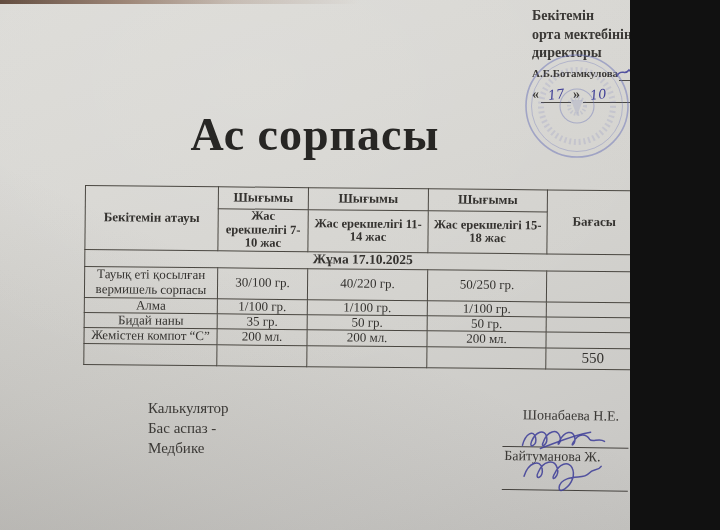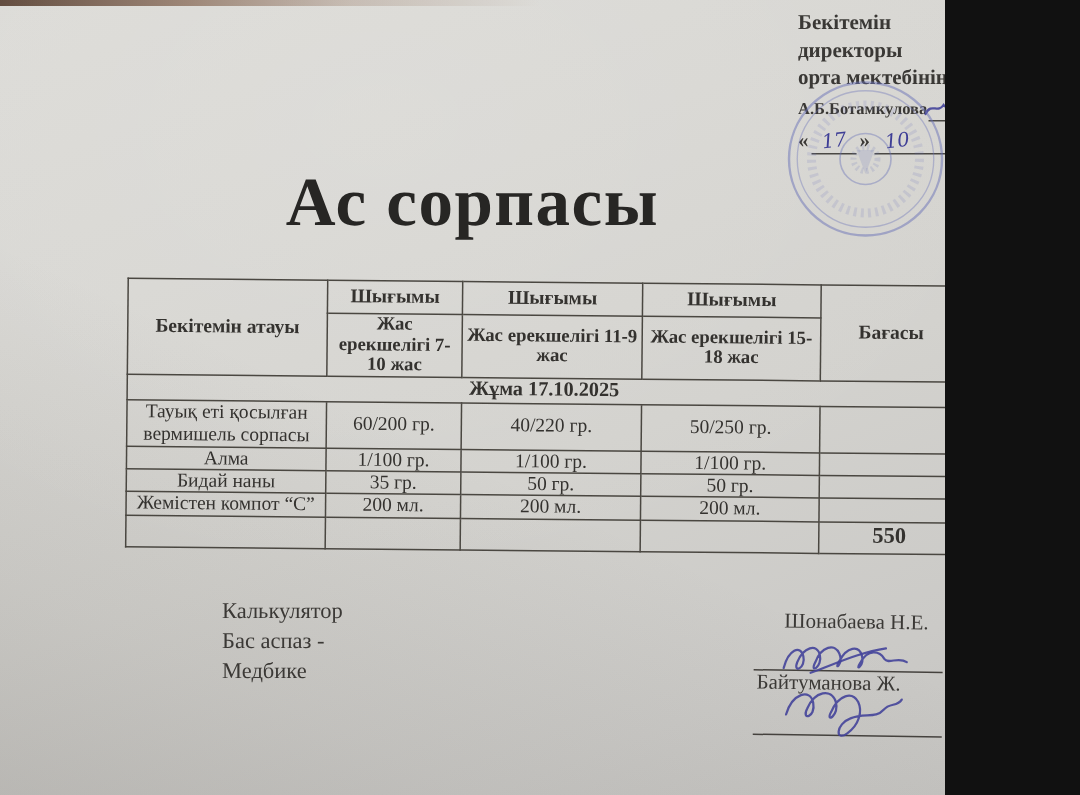--- a/index.html
+++ b/index.html
@@ -48,21 +48,21 @@
     border-collapse:collapse;table-layout:fixed;
     transform:rotate(.55deg);transform-origin:0 0;
     font-size:13px;color:#34322f;z-index:1;
   }
   table.menu td{border:1px solid #4a4741;padding:0 2px;text-align:center;vertical-align:middle;line-height:1.08;}
   td.hdr{font-weight:bold;}
   td.span2{vertical-align:top;padding-top:3px;}
   td.sub{vertical-align:top;font-size:12.5px;padding-top:1px;}
   td.day{font-weight:bold;font-size:13.5px;}
   td.dish{text-align:left;padding-left:3px;padding-right:1px;}
-  td.total{font-weight:bold;font-size:15px;}
+  td.total{font-weight:normal;font-size:15px;}
   tr.tr-h1{height:22px;} tr.tr-h2{height:41px;} tr.tr-day{height:17px;}
   tr.tr-soup{height:31px;} tr.tr-s{height:15px;} tr.tr-c{height:16px;} tr.tr-total{height:21px;}
   
   .footer-left{position:absolute;left:148px;top:398px;font-size:15px;line-height:20px;color:#3b3936;}
   .footer-right{position:absolute;left:503px;top:406px;width:130px;transform:rotate(.8deg);transform-origin:0 0;z-index:2;}
   .signer-name{font-size:14px;line-height:18px;color:#3b3936;}
   .pad1{padding-left:20px;} .pad2{padding-left:2px;}
   .sig-line{border-bottom:1px solid #45423e;height:22px;width:126px;position:relative;}
   .sig-line.second{height:24px;}
   .sig-line svg{position:absolute;left:14px;bottom:-9px;overflow:visible;}
@@ -70,22 +70,22 @@
 </style>
 </head>
 <body>
 
 <div class="photo">
 
   <div class="top-strip"></div>
 
   <div class="approval">
     <div>Бекітемін</div>
+    <div>орта мектебінің</div>
     <div>директоры</div>
-    <div>орта мектебінің</div>
     <div class="name-row">
       <span>А.Б.Ботамкулова</span>
       <span class="sig-slot">
         <svg width="86" height="28" viewBox="0 0 86 28">
           <path class="ink" d="M4 21 C8 13 12 21 16 15 C19 19 23 13 27 17 C30 12 34 18 38 13 C42 17 46 12 50 16 C54 11 58 17 62 12 C65 16 69 10 73 14 C76 10 81 12 83 7"></path>
           <path class="ink" d="M60 10 C68 4 78 5 83 12" opacity=".75"></path>
         </svg>
       </span>
     </div>
     <div class="date-row">
@@ -125,29 +125,29 @@
     <tbody>
         <tr class="tr-h1">
       <td class="hdr span2" rowspan="2">Бекітемін атауы</td>
       <td class="hdr">Шығымы</td>
       <td class="hdr">Шығымы</td>
       <td class="hdr">Шығымы</td>
       <td class="hdr span2" rowspan="2">Бағасы</td>
     </tr>
     <tr class="tr-h2">
       <td class="hdr sub">Жас ерекшелігі 7-10 жас</td>
-      <td class="hdr sub">Жас ерекшелігі 11-9 жас</td>
+      <td class="hdr sub">Жас ерекшелігі 11-14 жас</td>
       <td class="hdr sub">Жас ерекшелігі 15-18 жас</td>
     </tr>
     <tr class="tr-day">
       <td class="day" colspan="5">Жұма 17.10.2025</td>
     </tr>
     <tr class="tr-soup">
       <td class="dish">Тауық еті қосылған вермишель сорпасы</td>
-      <td>60/200 гр.</td>
+      <td>30/100 гр.</td>
       <td>40/220 гр.</td>
       <td>50/250 гр.</td>
       <td></td>
     </tr>
     <tr class="tr-s">
       <td class="dish">Алма</td>
       <td>1/100 гр.</td>
       <td>1/100 гр.</td>
       <td>1/100 гр.</td>
       <td></td>

